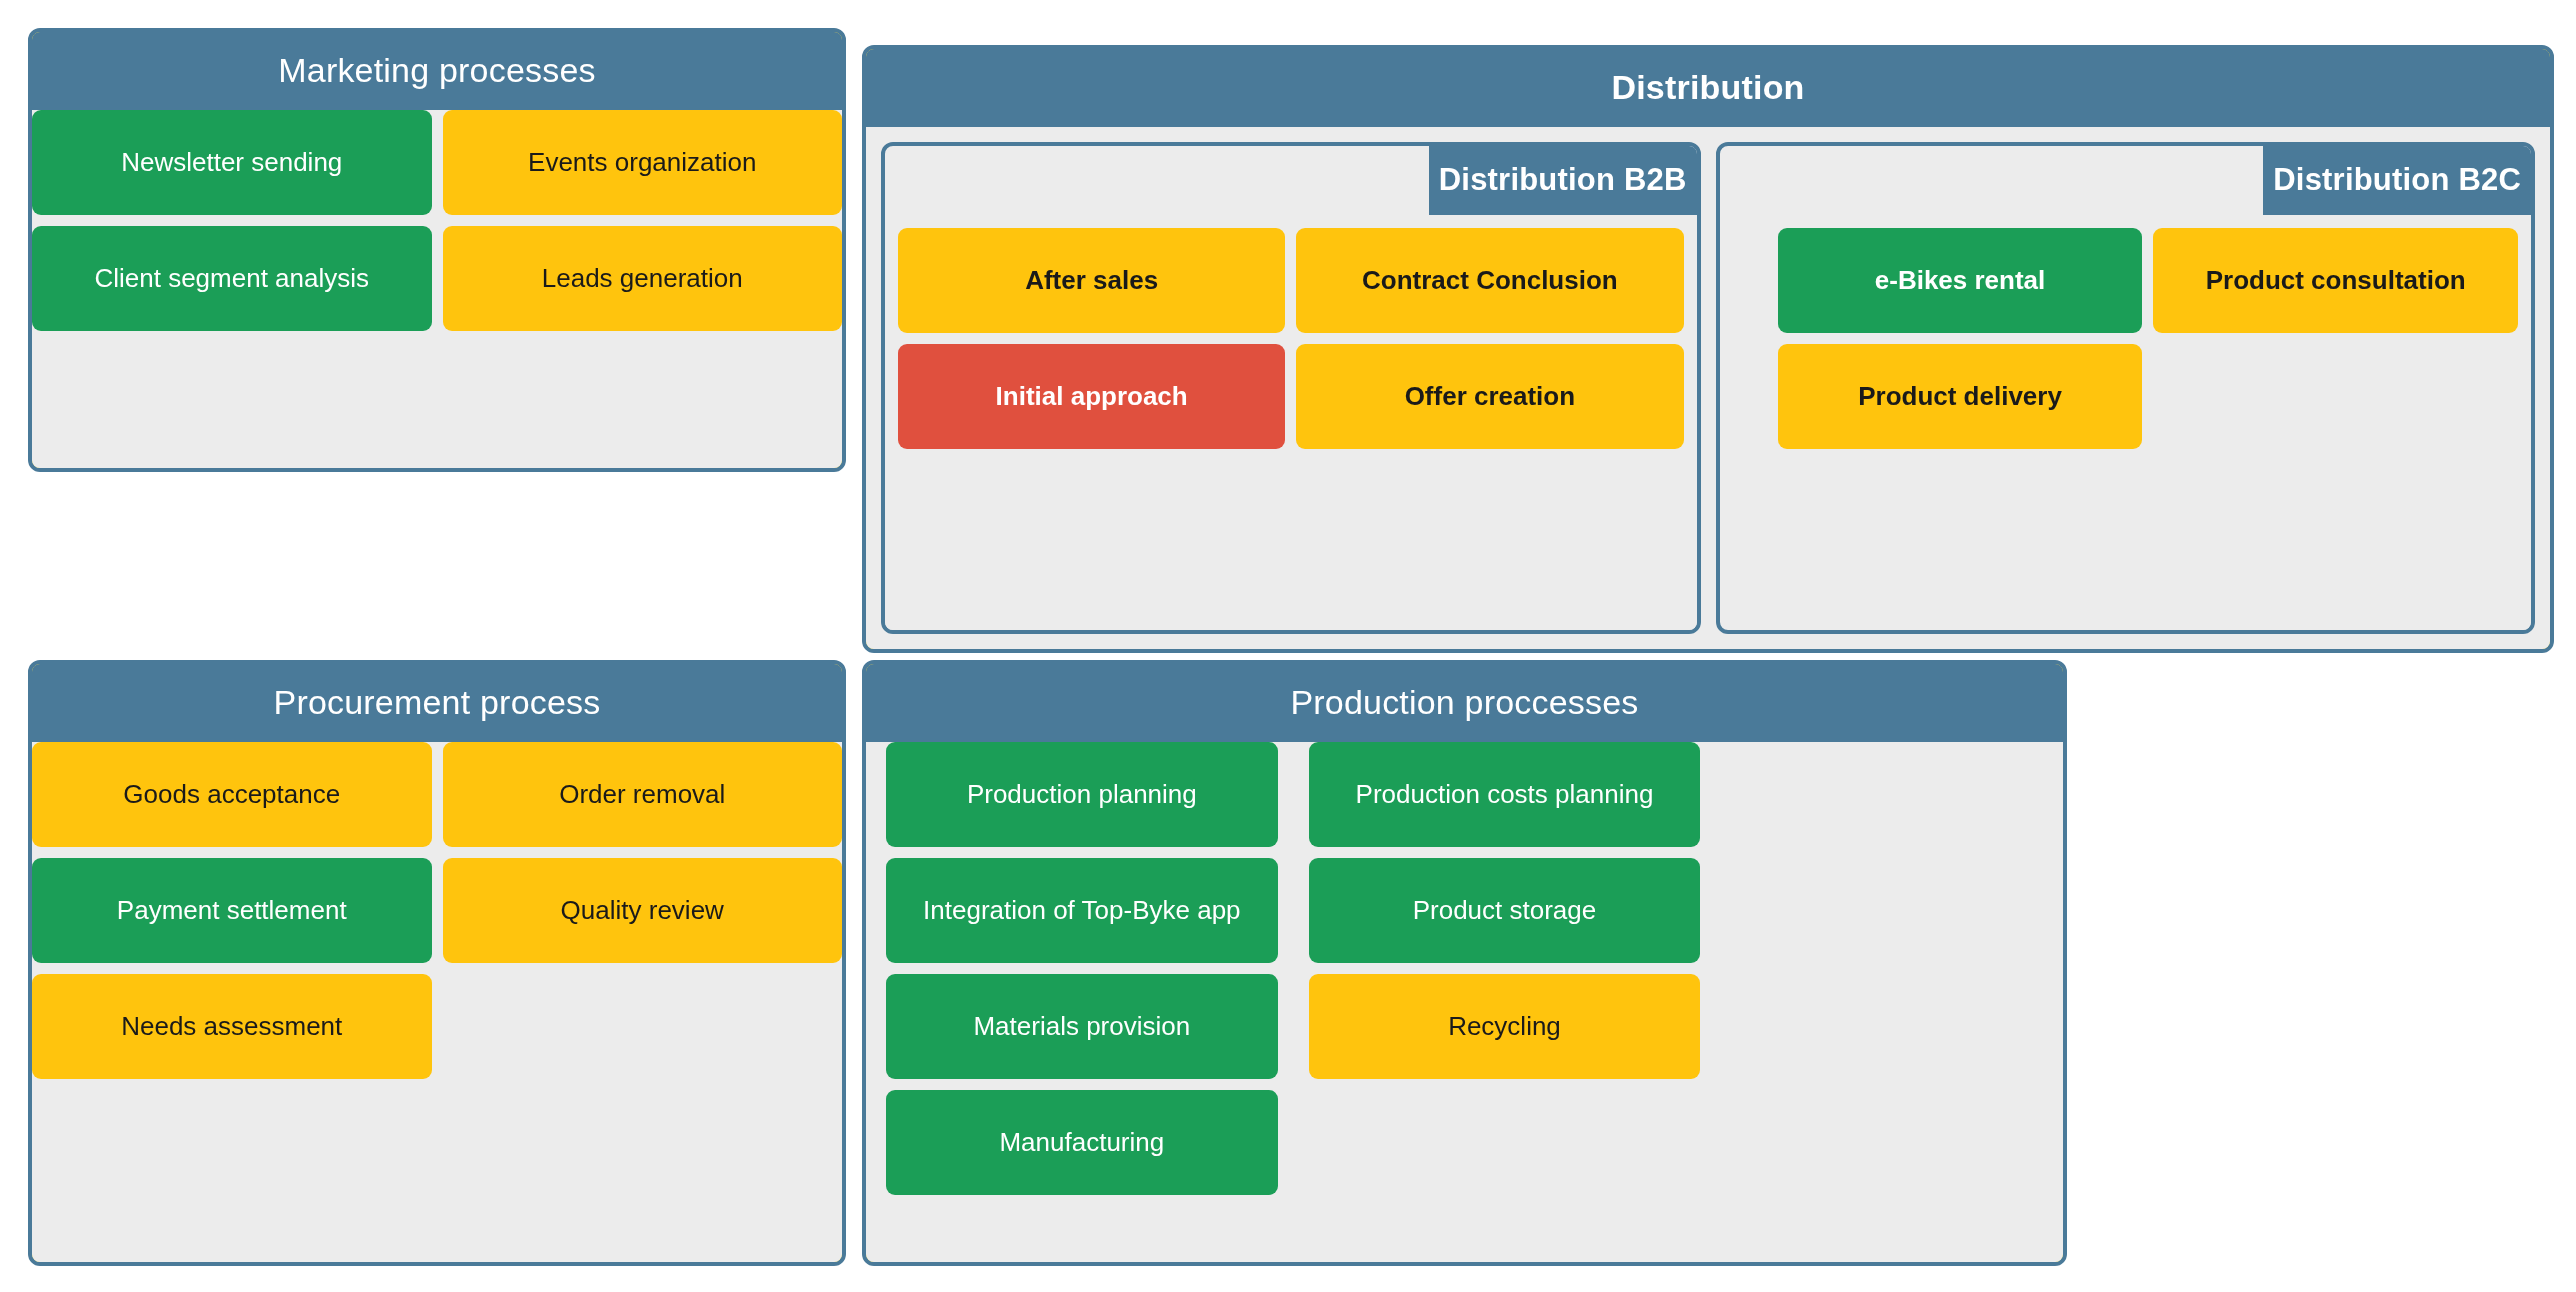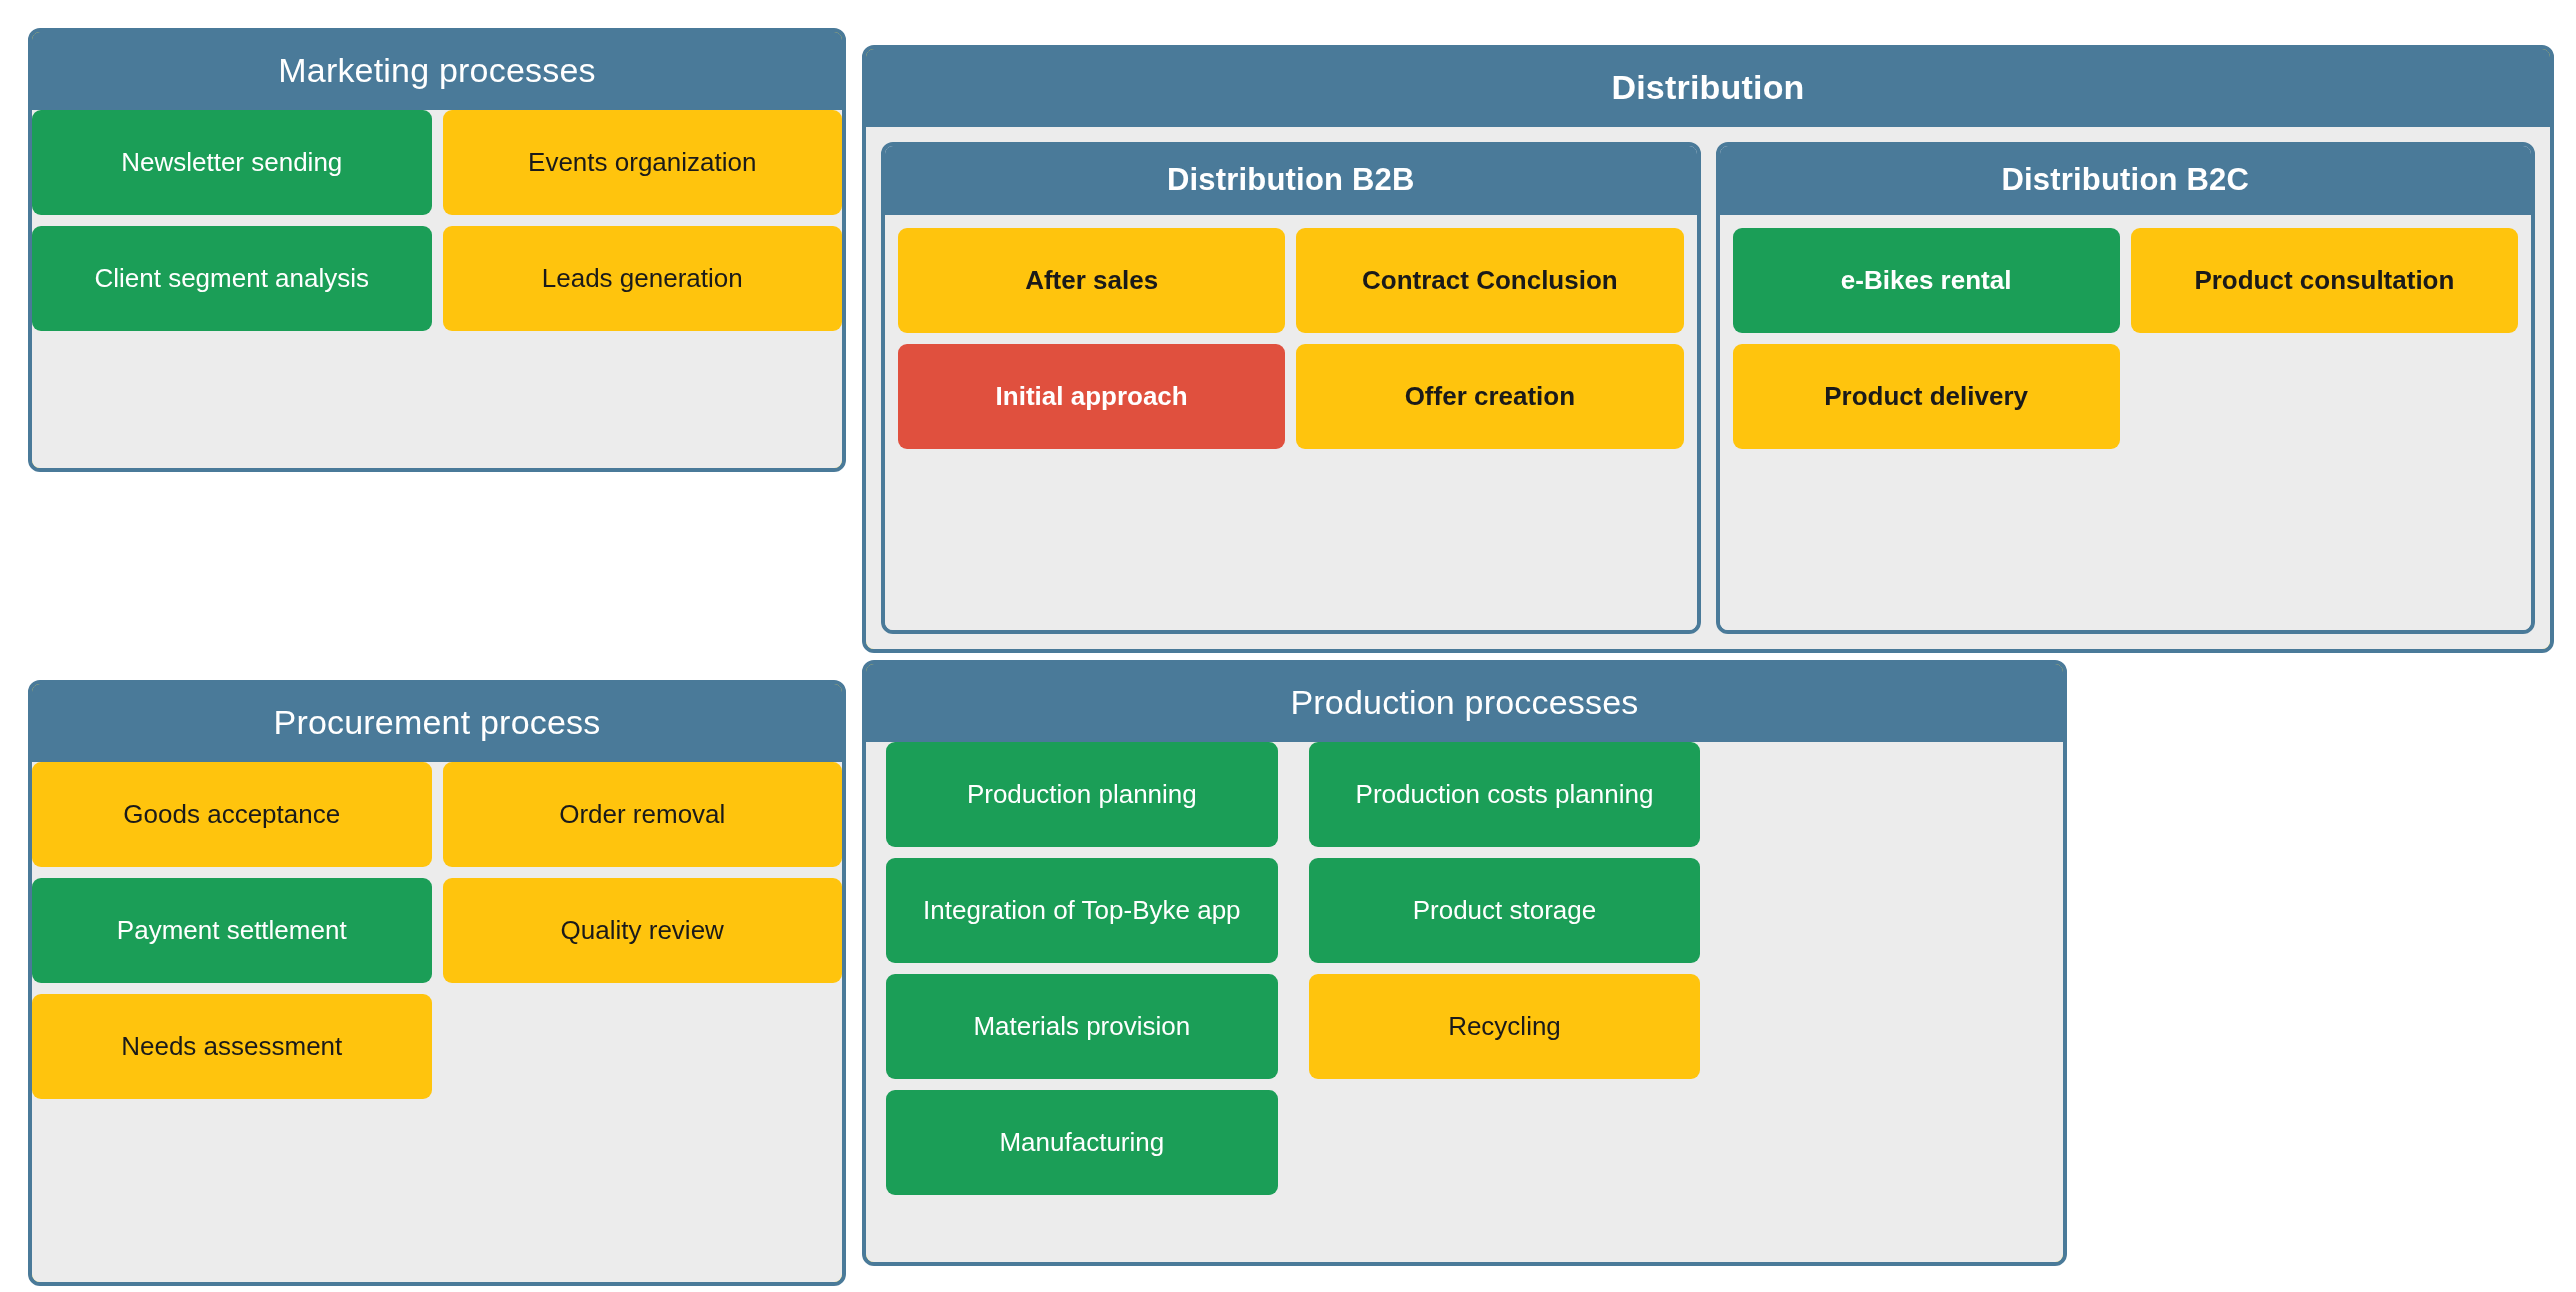--- a/index.html
+++ b/index.html
@@ -50,20 +50,21 @@
   
   .subpanel {
     box-sizing: border-box;
     border: 4px solid #4a7a99;
     border-radius: 12px;
     background: #ececec;
     overflow: hidden;
     display: flex;
     flex-direction: column;
     flex: 1 1 0;
+    align-items: flex-end;
   }
   .subpanel .panel-header {
     font-size: 31px;
     padding: 18px 10px 20px 10px;
   }
   .subpanel .panel-body {
     padding: 13px;
   }
 
   
@@ -83,21 +84,21 @@
   .tile.yellow { background: #ffc40d; color: #1a1a1a; }
   .tile.red    { background: #e0503e; color: #ffffff; }
 
   
   .cols-2 > .tile { width: calc((100% - 11px) / 2); }
   .cols-3 > .tile { width: calc((100% - 22px) / 3); margin-left: 20px; }
 
   
   #panel-marketing   { left: 28px;  top: 28px;   width: 818px;  height: 444px; }
   #panel-distribution{ left: 862px; top: 45px;   width: 1692px; height: 608px; font-weight: bold; }
-  #panel-procurement { left: 28px;  top: 680px;  width: 818px;  height: 606px; }
+  #panel-procurement { left: 28px;  top: 660px;  width: 818px;  height: 606px; }
   #panel-production  { left: 862px; top: 660px;  width: 1205px; height: 606px; }
 
   #panel-distribution > .panel-body {
     flex-wrap: nowrap;
     gap: 15px;
     padding: 15px;
     align-content: stretch;
   }
 </style>
 </head>

